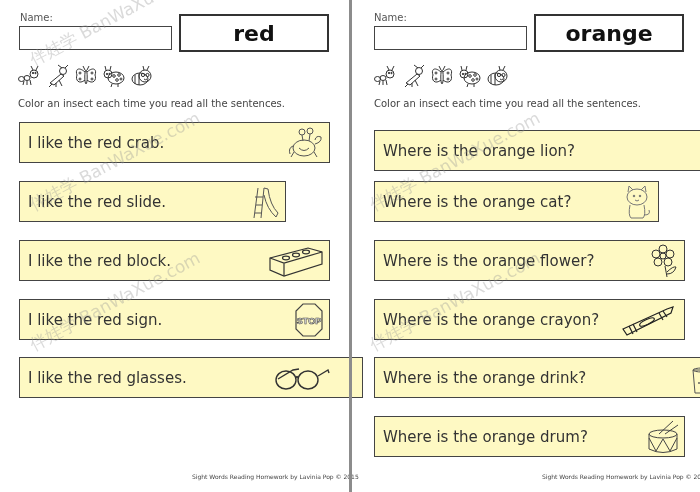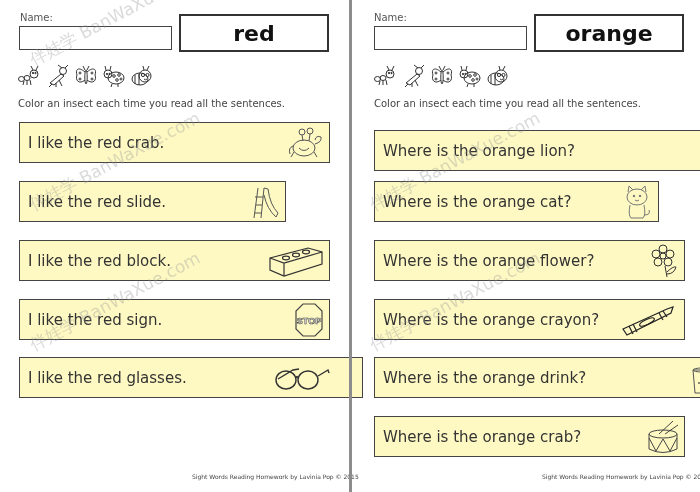--- a/index.html
+++ b/index.html
@@ -232,21 +232,21 @@
     <svg class="pic" viewBox="0 0 56 34" fill="none" stroke="#555" stroke-width="1">
         <path d="M34 9 L36 32 L50 32 L52 9 Z"></path>
         <ellipse cx="43" cy="9" rx="9" ry="2"></ellipse>
         <path d="M44 14 L50 2 L53 3"></path>
         <circle cx="40" cy="22" r=".6"></circle>
         <circle cx="46" cy="25" r=".6"></circle>
         <circle cx="42" cy="28" r=".6"></circle>
       </svg>
   </div>
   <div class="sentence" style="left:22px;top:416px;width:311px">
-    <span>Where is the orange crab?</span>
+    <span>Where is the orange drum?</span>
     <svg class="pic" viewBox="0 0 56 34" fill="none" stroke="#444" stroke-width="1">
         <ellipse cx="40" cy="14" rx="14" ry="4"></ellipse>
         <path d="M26 14 L26 29 Q40 36 54 29 L54 14"></path>
         <path d="M26 18 L33 31 L40 19 L47 31 L54 18"></path>
         <path d="M36 14 L50 1 M42 14 L55 5"></path>
       </svg>
   </div>
 
   <div class="footer" style="left:190px">Sight Words Reading Homework by Lavinia Pop © 2015</div>
 </div>

